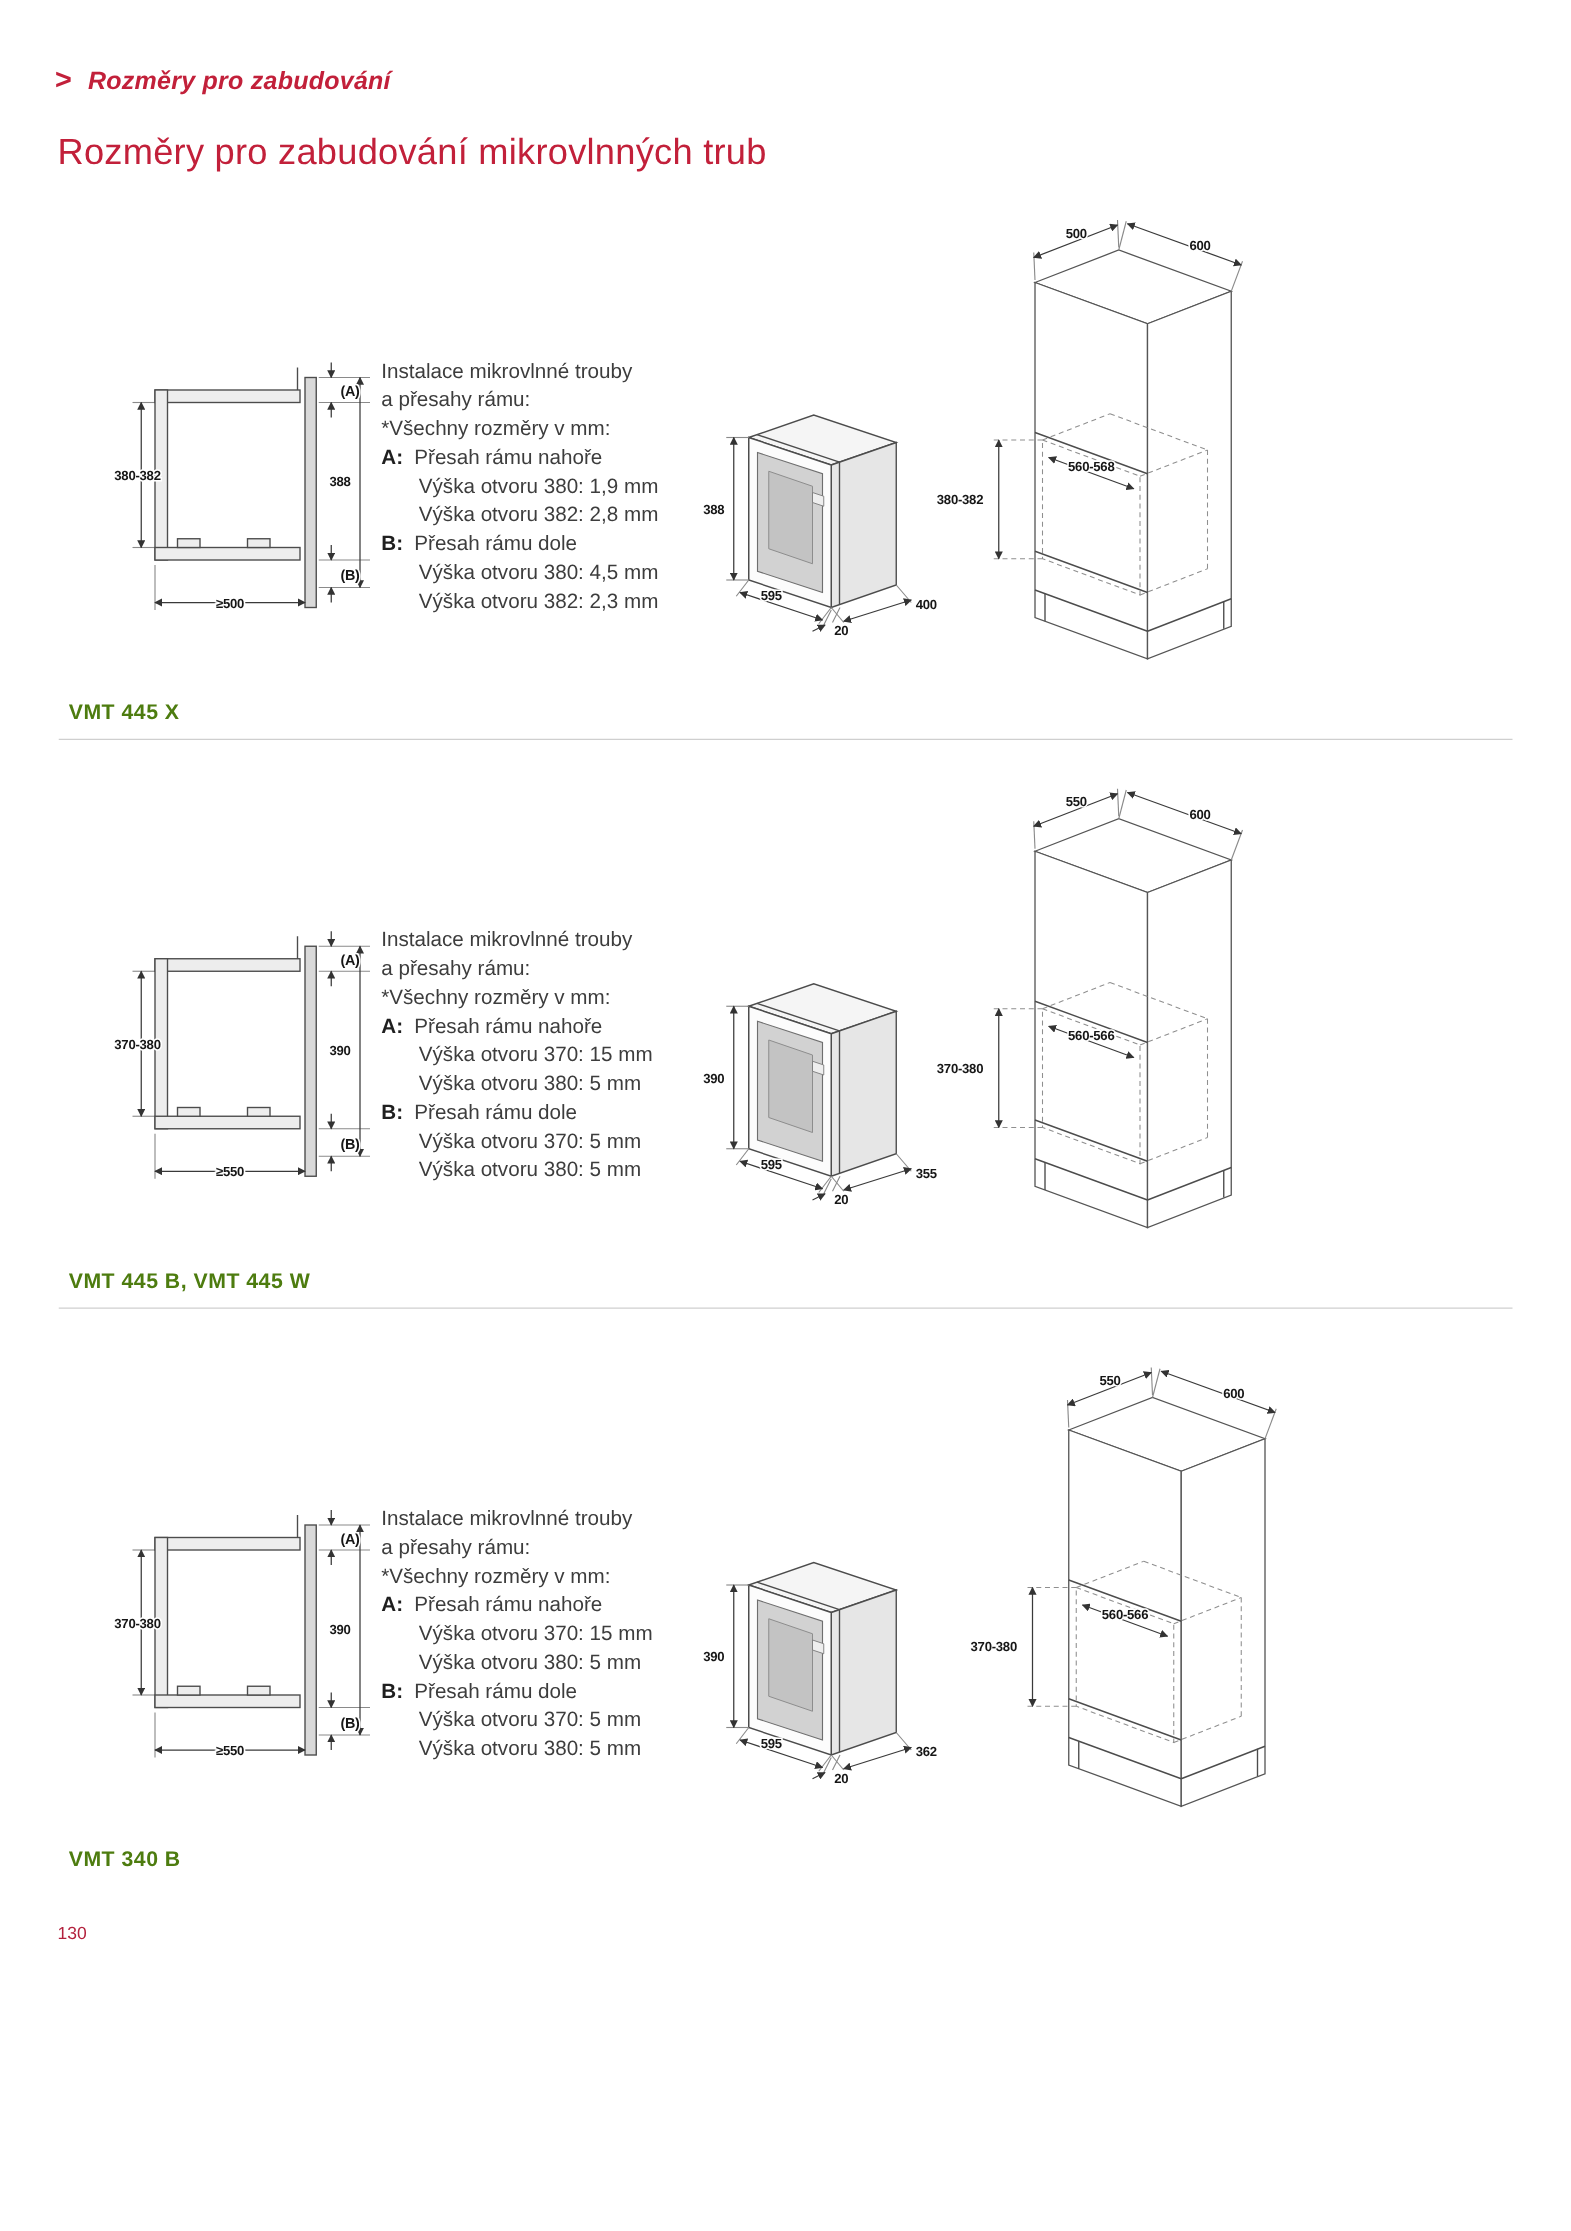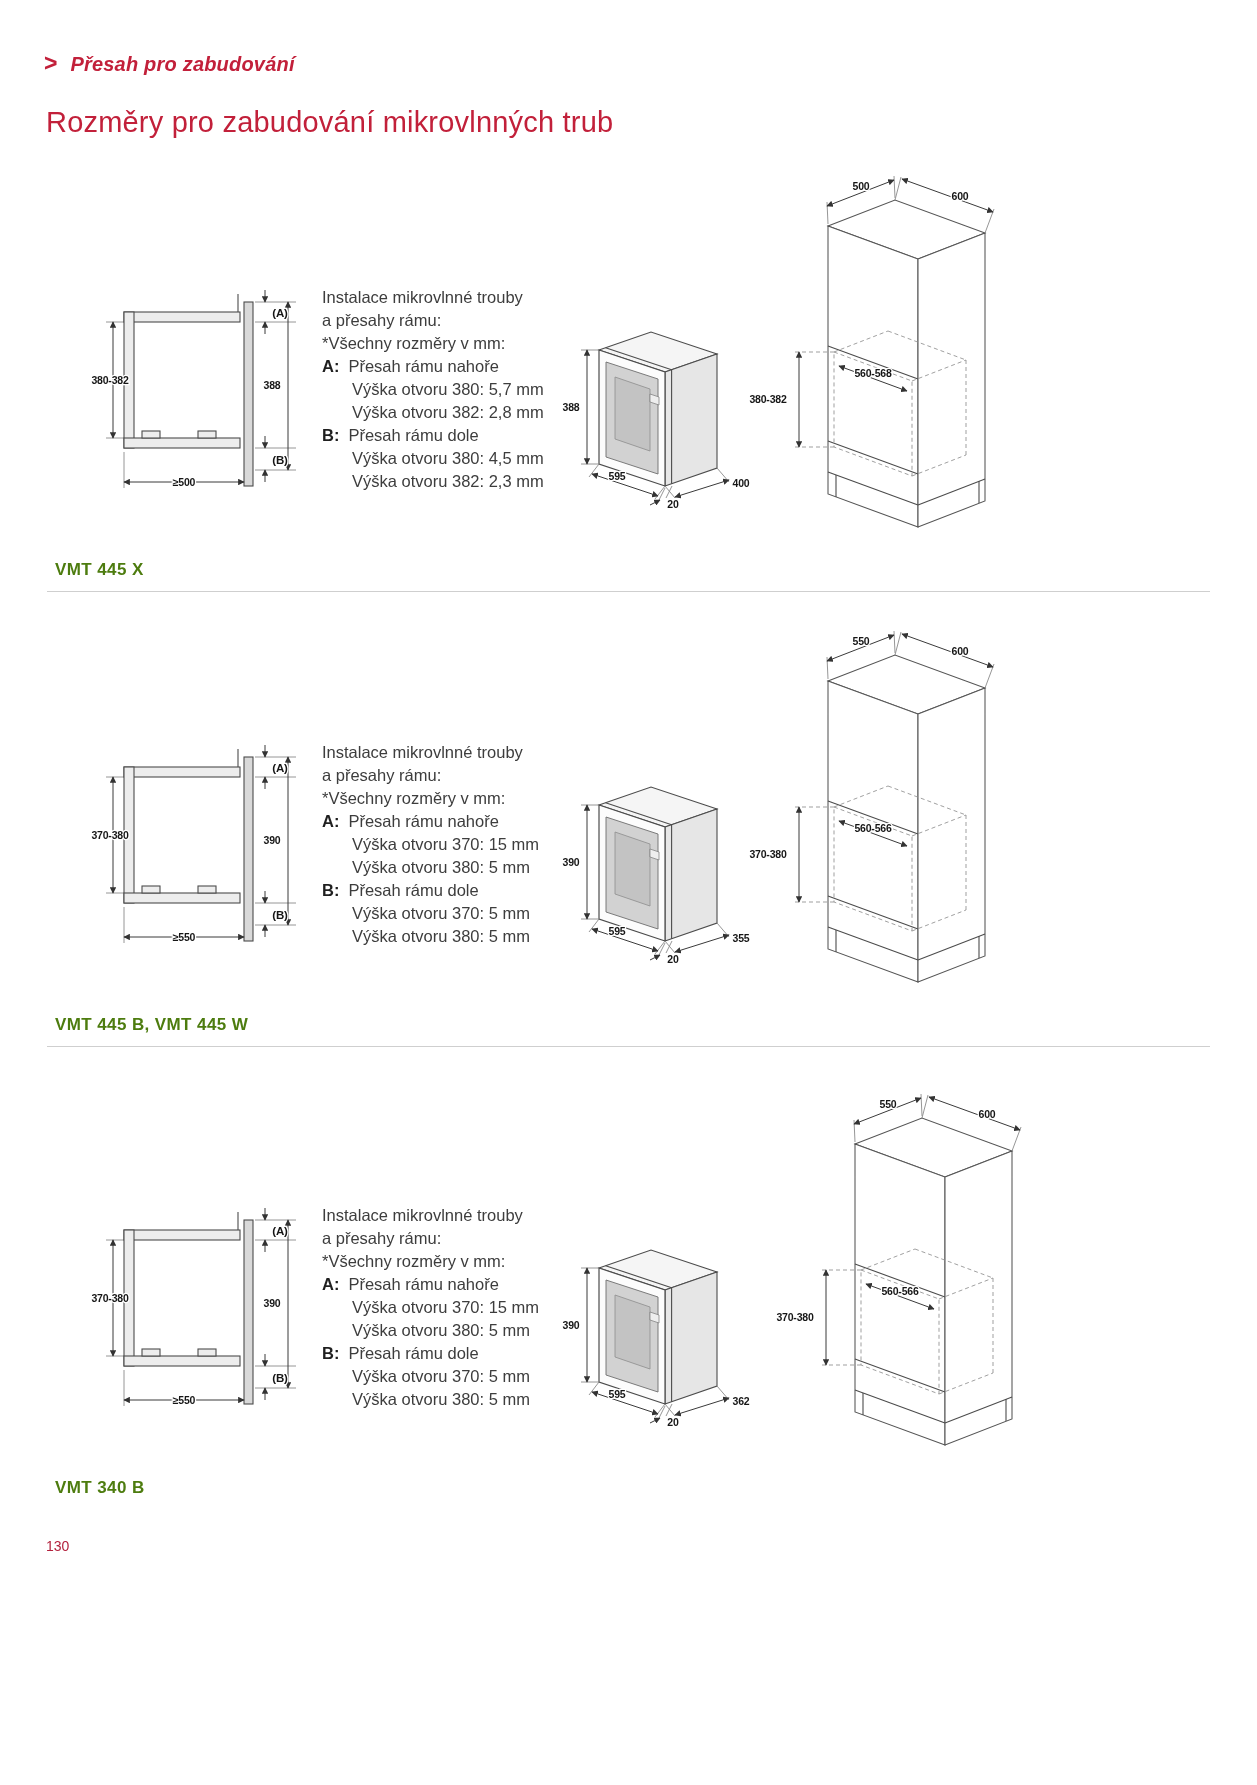--- a/index.html
+++ b/index.html
@@ -4,21 +4,21 @@
 <style>
   html,body{margin:0;padding:0;background:#ffffff;}
   body{width:1257px;height:1785px;position:relative;font-family:"Liberation Sans",sans-serif;overflow:hidden;}
   .crumb{position:absolute;left:44px;top:52px;display:flex;gap:13px;align-items:baseline;color:#c2203a;}
   .chev{font-weight:bold;font-size:23px;line-height:1;}
   .crumb-label{font-size:20px;font-weight:bold;font-style:italic;letter-spacing:.2px;}
   .h1{position:absolute;left:46px;top:106px;font-size:29px;font-weight:normal;color:#c2203a;letter-spacing:.2px;}
   .sec{position:absolute;left:0;width:1257px;height:430px;}
   .sec1{top:170px}.sec2{top:625px}.sec3{top:1088px}
   .cross{position:absolute;left:72px;top:118px;width:235px;height:210px;}
-  .instr{position:absolute;left:322px;top:116px;width:268px;font-size:16.5px;color:#3d3d3d;line-height:23px;}
+  .instr{position:absolute;left:305px;top:116px;width:268px;font-size:16.5px;color:#3d3d3d;line-height:23px;}
   .instr .sub{padding-left:30px;}
   .instr .row b{color:#1f1f1f;margin-right:9px;}
   .oven{position:absolute;left:555px;top:160px;width:205px;height:180px;}
   .cabwrap{position:absolute;left:735px;top:0;width:300px;height:400px;}
   .sec3 .cabwrap{left:762px;}
   .model{position:absolute;left:55px;top:390px;font-size:17px;font-weight:bold;color:#4d7c0f;letter-spacing:.4px;}
   .rule{position:absolute;left:47px;right:47px;top:421px;border-top:1px solid #cfcfcf;}
   .pagenum{position:absolute;left:46px;top:1538px;font-size:14px;color:#b3213d;}
   svg{overflow:visible;display:block;}
   .ext{stroke:#8a8a8a;stroke-width:.9;}
@@ -43,21 +43,21 @@
 <svg width="0" height="0" style="position:absolute" aria-hidden="true">
   <defs>
     <marker id="ar" viewBox="0 0 10 10" refX="9" refY="5" markerWidth="6.5" markerHeight="6.5" orient="auto-start-reverse">
       <path d="M0,0 L10,5 L0,10 z" fill="#333"></path>
     </marker>
   </defs>
 </svg>
 
 <div class="crumb">
   <span class="chev">&gt;</span>
-  <span class="crumb-label">Přesah pro zabudování</span>
+  <span class="crumb-label">Rozměry pro zabudování</span>
 </div>
 <div class="h1">Rozměry pro zabudování mikrovlnných trub</div>
 
 <div class="sec sec1">
 
   <svg class="cross" viewBox="0 0 235 210">
     <line class="ext" x1="34" y1="34" x2="52" y2="34"></line>
       <line class="ext" x1="34" y1="150" x2="52" y2="150"></line>
     <line class="dim" x1="41" y1="34" x2="41" y2="150" marker-start="url(#ar)" marker-end="url(#ar)"></line>
     <rect class="plank" x="52" y="24" width="116" height="10"></rect>
@@ -83,21 +83,21 @@
     <text class="d lg" x="208" y="29" text-anchor="middle">(A)</text>
     <text class="d lg" x="208" y="176" text-anchor="middle">(B)</text>
     <text class="d" x="112" y="198" text-anchor="middle">≥500</text>
   </svg>
 
   <div class="instr">
     <div>Instalace mikrovlnné trouby</div>
     <div>a přesahy rámu:</div>
     <div>*Všechny rozměry v mm:</div>
     <div class="row"><b>A:</b><span>Přesah rámu nahoře</span></div>
-    <div class="sub">Výška otvoru 380:  5,7 mm</div>
+    <div class="sub">Výška otvoru 380:  1,9 mm</div>
     <div class="sub">Výška otvoru 382:  2,8 mm</div>
     <div class="row"><b>B:</b><span>Přesah rámu dole</span></div>
     <div class="sub">Výška otvoru 380:  4,5 mm</div>
     <div class="sub">Výška otvoru 382:  2,3 mm</div>
   </div>
 
   <svg class="oven" viewBox="0 0 205 180">
     <polygon class="face-top" points="44,20 96,2 162,24 110,42"></polygon>
     <polygon class="face-side" points="110,42 162,24 162,138 110,156"></polygon>
     <polygon class="face-front" points="44,20 110,42 110,156 44,134"></polygon>

